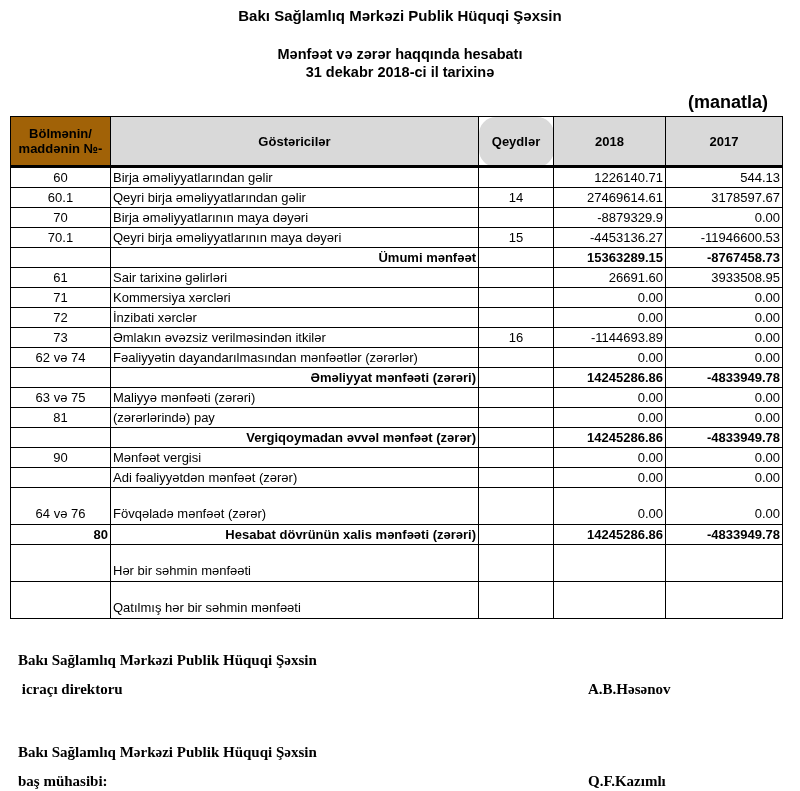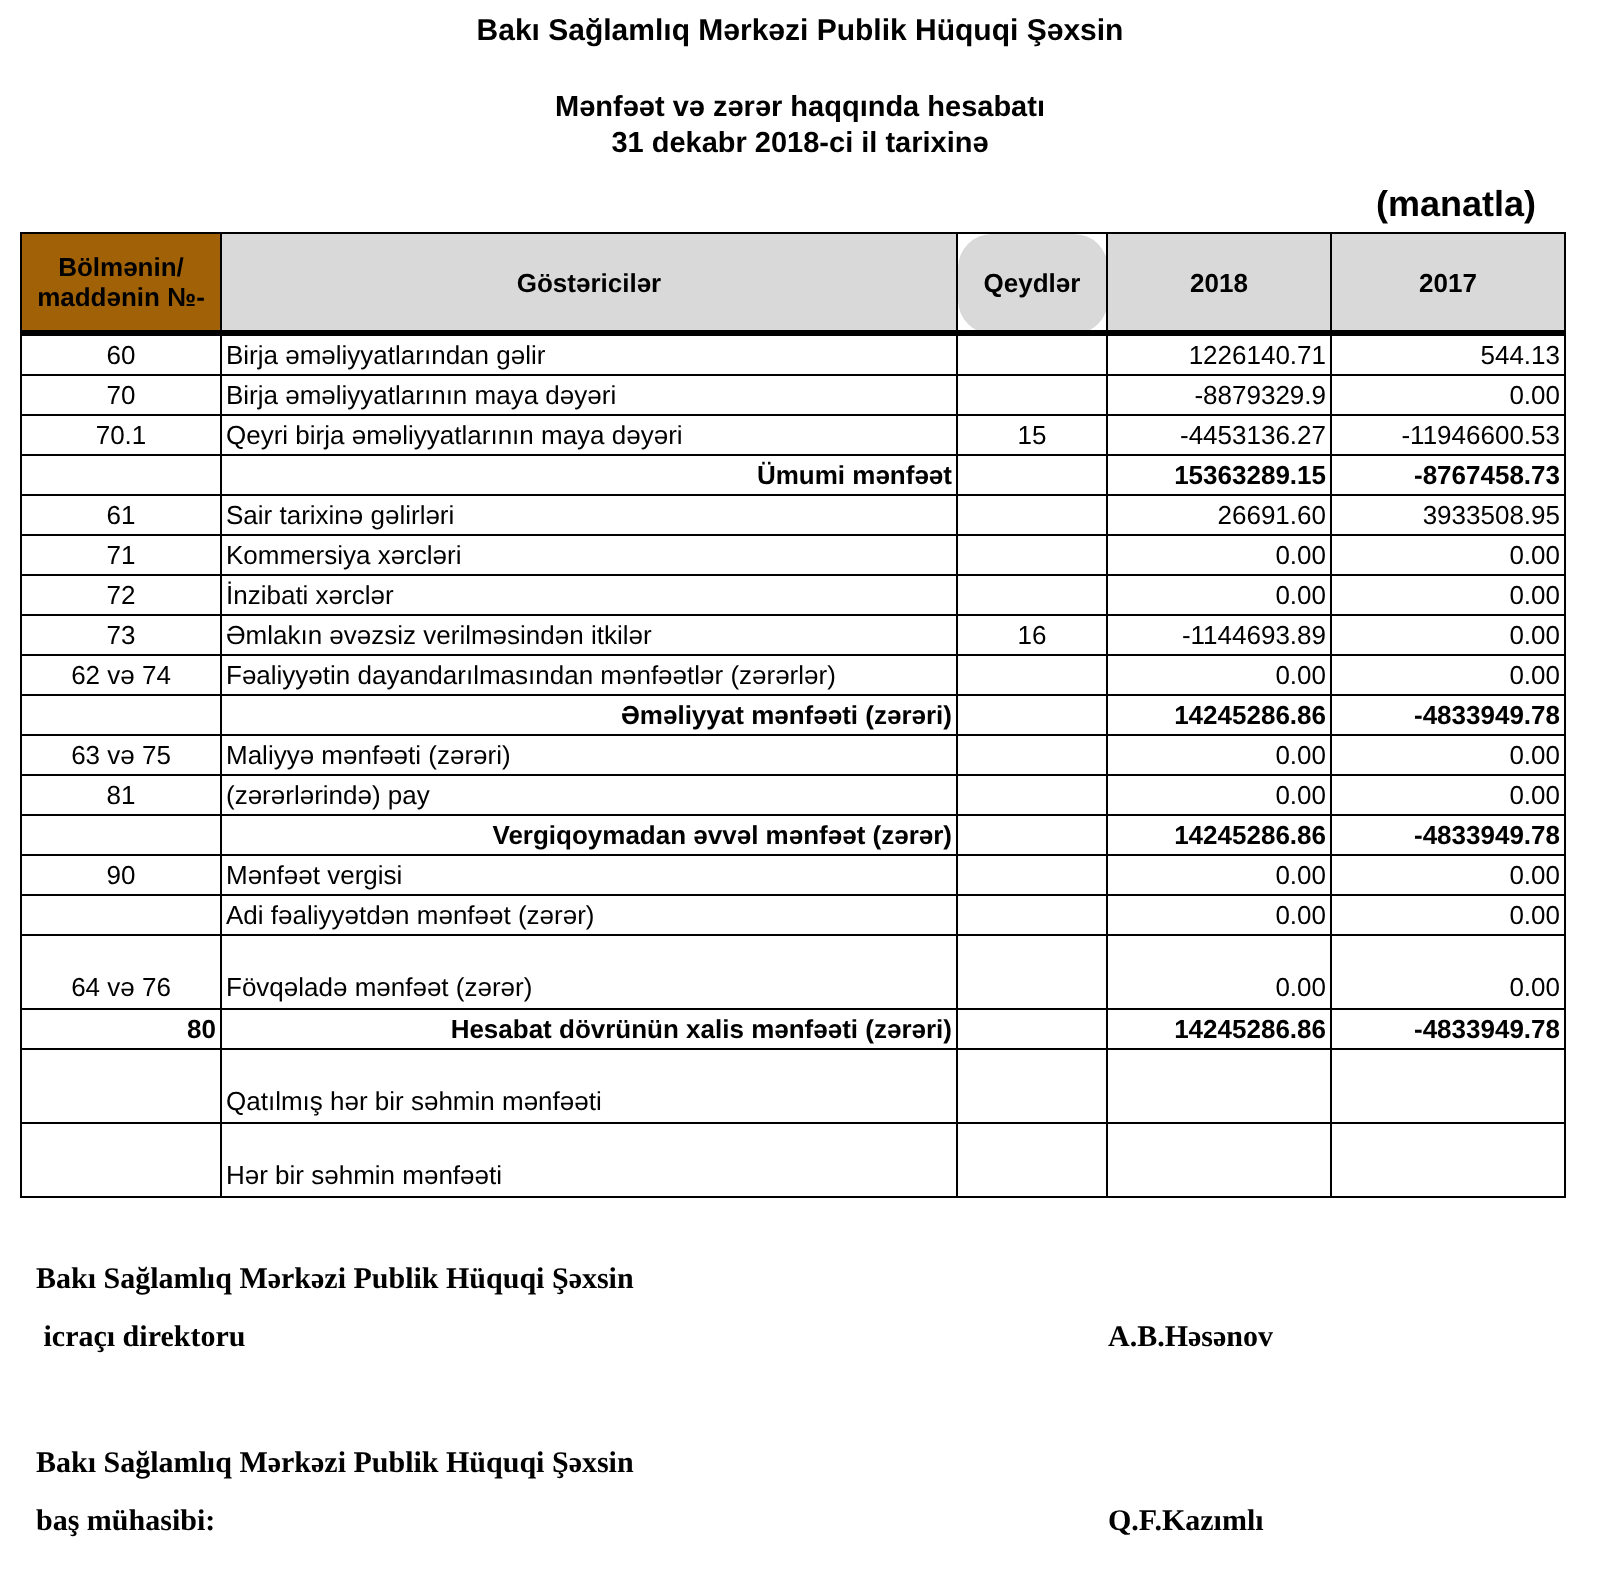--- a/index.html
+++ b/index.html
@@ -79,21 +79,21 @@
   .sig-block-1 { margin-top: 33px; }
   .sig-block-2 { margin-top: 45px; }
   .sig-line {
     position: relative;
     margin-top: 12px;
     height: 18px;
   }
   .sig-role { white-space: pre; }
   .sig-name {
     position: absolute;
-    left: 536px;
+    left: 570px;
     top: 0;
   }
 </style>
 </head>
 <body>
 
 <div class="org-title">Bakı Sağlamlıq Mərkəzi Publik Hüquqi Şəxsin</div>
 
 <div class="report-title">
   <div>Mənfəət və zərər haqqında hesabatı</div>
@@ -122,20 +122,27 @@
   </thead>
   <tbody>
       <tr>
         <td class="c-no">60</td>
         <td class="c-name">Birja əməliyyatlarından gəlir</td>
         <td class="c-note"></td>
         <td class="c-2018">1226140.71</td>
         <td class="c-2017">544.13</td>
       </tr>
       <tr>
+        <td class="c-no">60.1</td>
+        <td class="c-name">Qeyri birja əməliyyatlarından gəlir</td>
+        <td class="c-note">14</td>
+        <td class="c-2018">27469614.61</td>
+        <td class="c-2017">3178597.67</td>
+      </tr>
+      <tr>
         <td class="c-no">70</td>
         <td class="c-name"> Birja əməliyyatlarının maya dəyəri</td>
         <td class="c-note"></td>
         <td class="c-2018">-8879329.9</td>
         <td class="c-2017">0.00</td>
       </tr>
       <tr>
         <td class="c-no">70.1</td>
         <td class="c-name"> Qeyri birja əməliyyatlarının maya dəyəri</td>
         <td class="c-note">15</td>
@@ -235,28 +242,28 @@
       </tr>
       <tr class="bold">
         <td class="c-no">80</td>
         <td class="c-name">Hesabat dövrünün xalis mənfəəti (zərəri)</td>
         <td class="c-note"></td>
         <td class="c-2018">14245286.86</td>
         <td class="c-2017">-4833949.78</td>
       </tr>
       <tr class="tall">
         <td class="c-no"></td>
-        <td class="c-name">Qatılmış hər bir səhmin mənfəəti</td>
+        <td class="c-name">Hər bir səhmin mənfəəti</td>
         <td class="c-note"></td>
         <td class="c-2018"></td>
         <td class="c-2017"></td>
       </tr>
       <tr class="tall">
         <td class="c-no"></td>
-        <td class="c-name">Hər bir səhmin mənfəəti</td>
+        <td class="c-name">Qatılmış hər bir səhmin mənfəəti</td>
         <td class="c-note"></td>
         <td class="c-2018"></td>
         <td class="c-2017"></td>
       </tr>
     </tbody>
 </table>
 
 <div class="signatures">
   <div class="sig-block-1">
     <div>Bakı Sağlamlıq Mərkəzi Publik Hüquqi Şəxsin</div>

